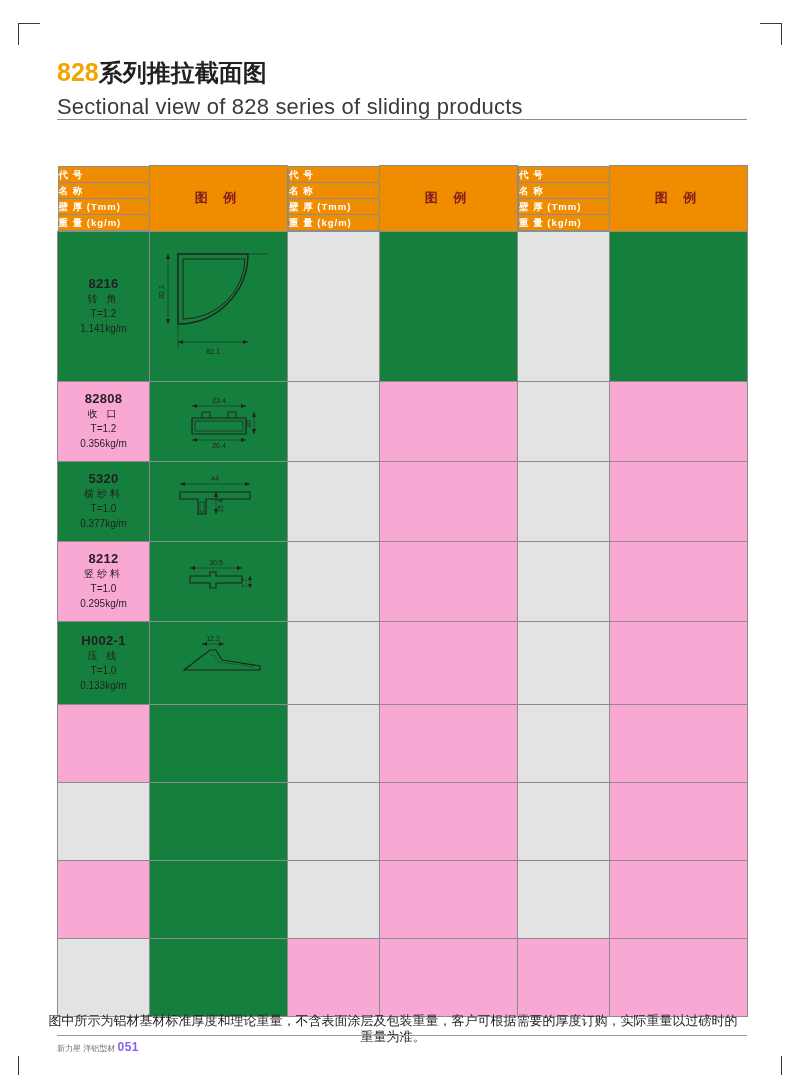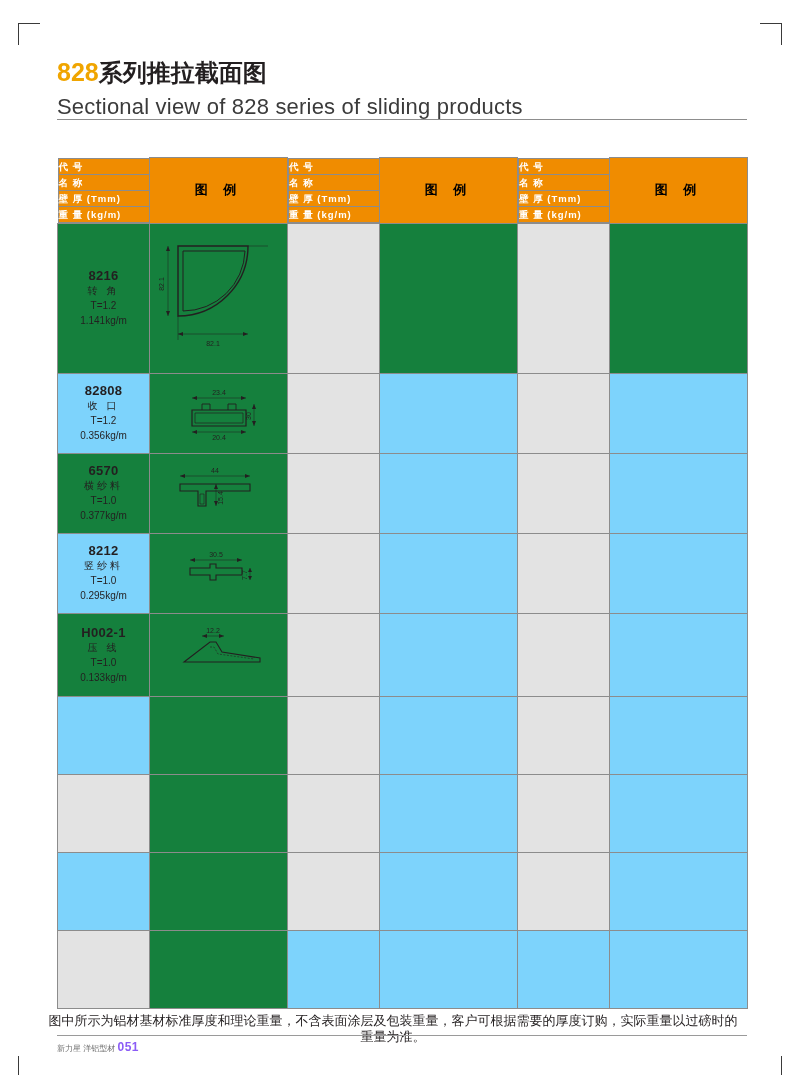--- a/index.html
+++ b/index.html
@@ -78,21 +78,21 @@
     top: 106px;
     width: 690px;
     height: 1px;
     background: #8d8d8d;
   }
 
   
   .table-wrap {
     position: absolute;
     left: 57px;
-    top: 144px;
+    top: 152px;
     width: 690px;
   }
   table.grid {
     border-collapse: collapse;
     width: 690px;
     table-layout: fixed;
   }
   table.grid td {
     border: 1px solid #8c8c8c;
     padding: 0;
@@ -107,21 +107,21 @@
     font-weight: bold;
     height: 15px;
     line-height: 15px;
     padding-left: 8px;
     border: 1px solid #8c8c8c;
     letter-spacing: 1px;
     white-space: nowrap;
   }
   .hdr-tu {
     background: #f08c00;
-    color: #000000;
+    color: #7f1d1d;
     font-size: 13px;
     font-weight: bold;
     text-align: center;
     letter-spacing: 6px;
     border: 1px solid #8c8c8c;
   }
   .hdr-table {
     border-collapse: collapse;
     width: 100%;
     table-layout: fixed;
@@ -140,21 +140,21 @@
     font-weight: bold;
     letter-spacing: 0.3px;
   }
   .code-cell .name {
     letter-spacing: 3px;
     font-size: 10px;
   }
   .fig-cell {
     position: relative;
   }
-  .bg-yellow { background: #7dd3fc; }
+  .bg-yellow { background: #f9a8d4; }
   .bg-gray   { background: #e3e3e3; }
   .bg-white  { background: #15803d; }
 
   .dim {
     font-size: 7px;
     fill: #231f20;
     font-family: "Liberation Sans", sans-serif;
   }
 
   
@@ -352,21 +352,21 @@
         </td>
 
         <td class="bg-gray"></td>
         <td class="bg-yellow"></td>
         <td class="bg-gray"></td>
         <td class="bg-yellow"></td>
       </tr>
 
       <tr style="height:75px">
         <td class="code-cell bg-white">
-          <div class="code">6570</div>
+          <div class="code">5320</div>
           <div class="name">横纱料</div>
           <div>T=1.0</div>
           <div>0.377kg/m</div>
         </td>
         <td class="fig-cell bg-white">
           <svg width="138" height="75" viewBox="0 0 138 75">
             <path d="M30 30 L100 30 L100 37 L56 37 L56 52 L48 52 L48 37 L30 37 Z" fill="none" stroke="#231f20" stroke-width="1.1"></path>
             <path d="M50 40 L54 40 L54 50 L50 50 Z" fill="none" stroke="#231f20" stroke-width="0.6"></path>
             <line x1="30" y1="22" x2="100" y2="22" stroke="#231f20" stroke-width="0.5"></line>
             <polygon points="30,22 35,20 35,24" fill="#231f20"></polygon>

